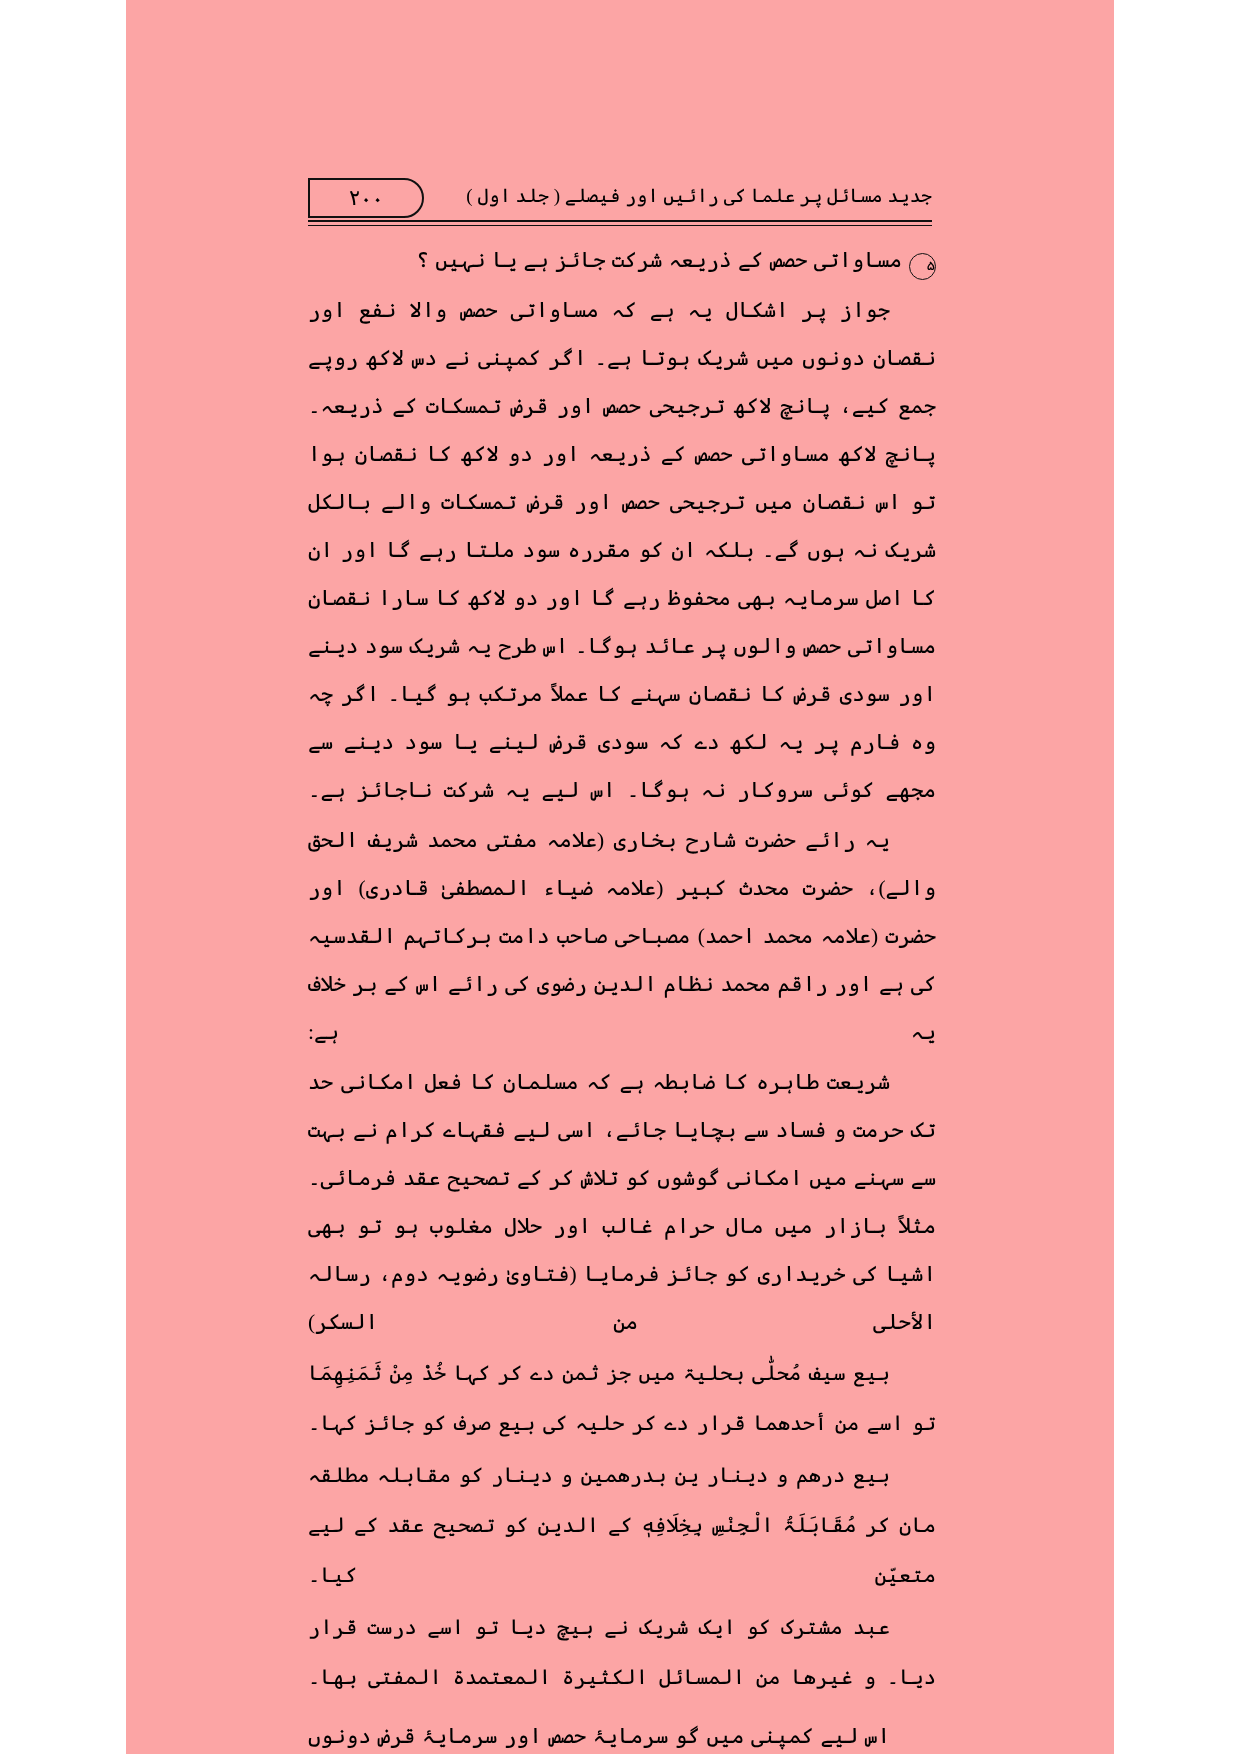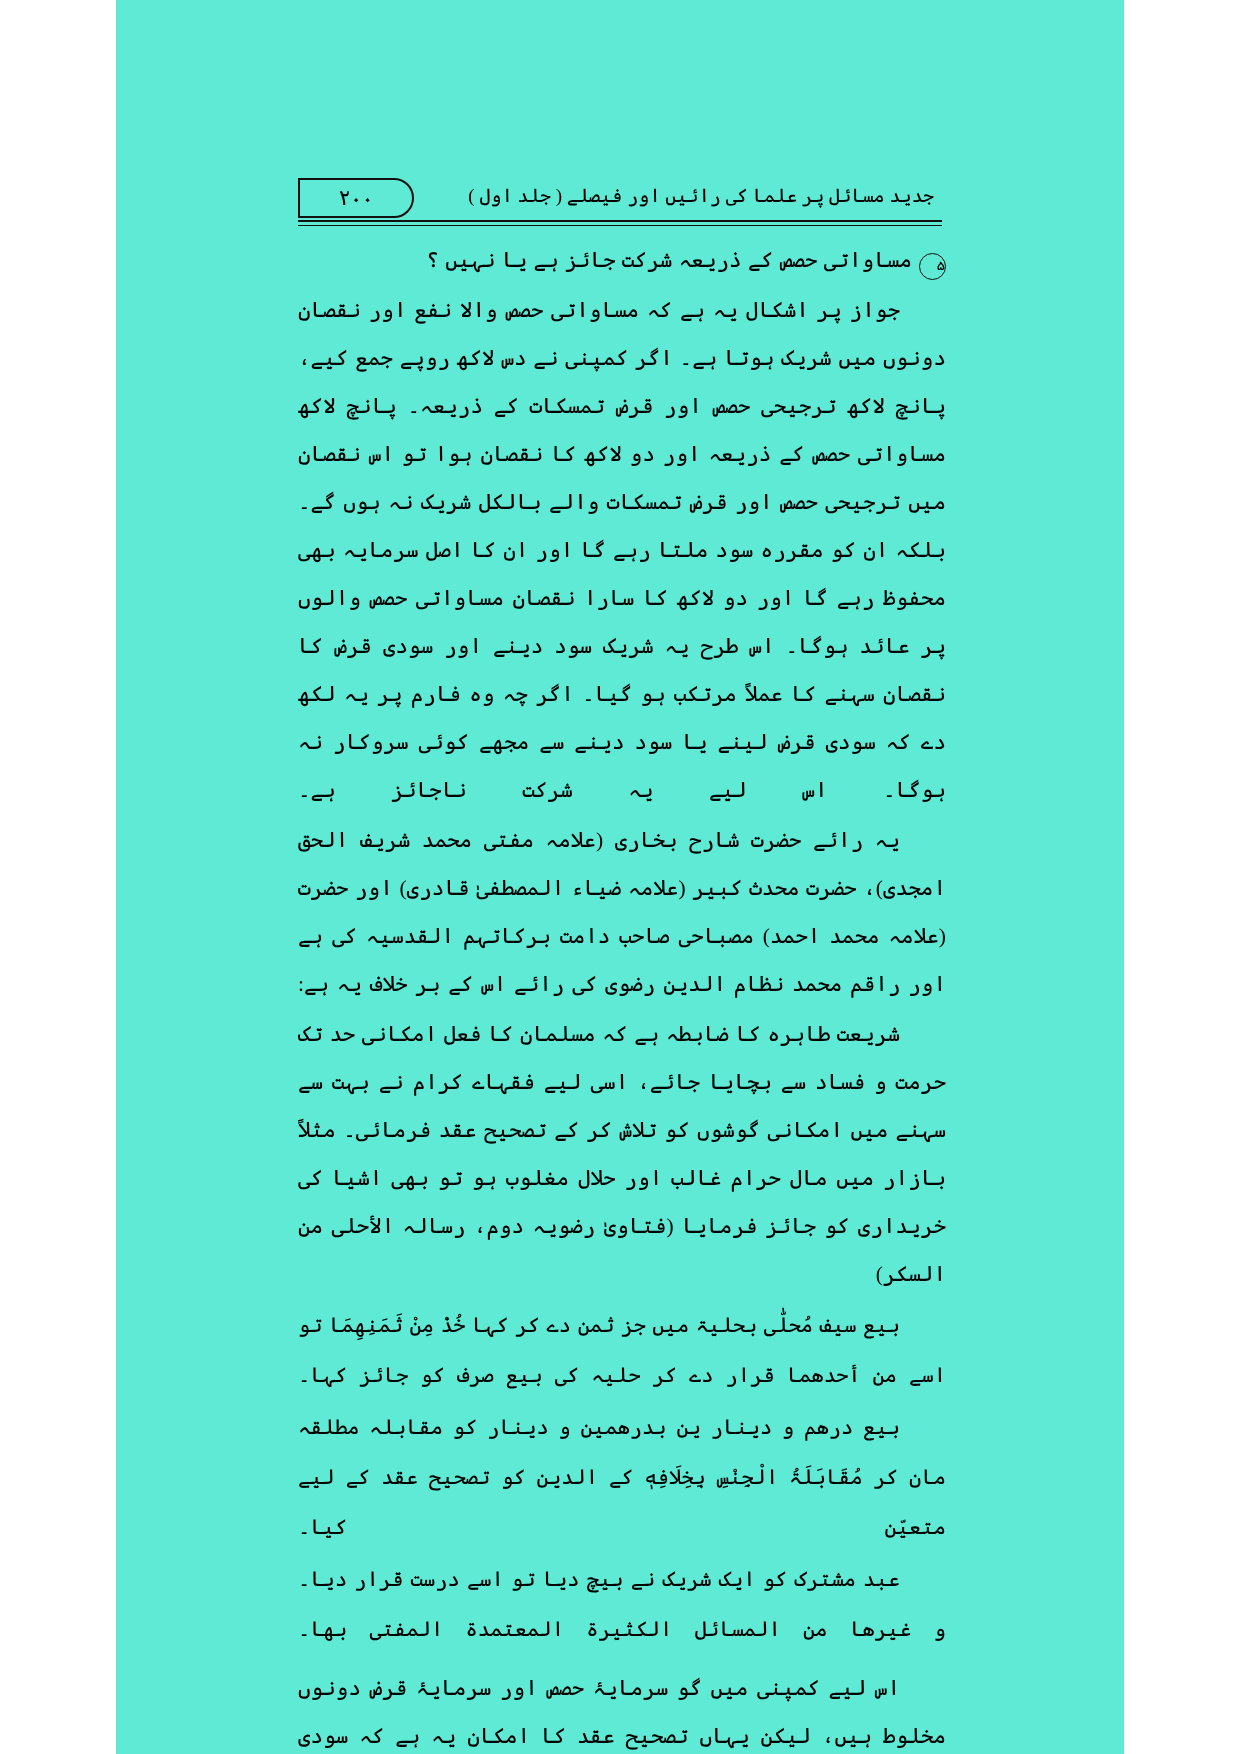--- a/index.html
+++ b/index.html
@@ -5,25 +5,24 @@
   html, body {
     margin: 0;
     padding: 0;
     background: #ffffff;
   }
   .page {
     position: relative;
     width: 988px;
     height: 1754px;
     margin: 0 auto;
-    background: #5eead4;
+    background: #fca5a5;
     font-family: "Liberation Serif", "DejaVu Serif", serif;
     color: #000000;
     overflow: hidden;
-    padding-left: 20px;
   }
 
   
   .header {
     position: absolute;
     top: 178px;
     right: 182px;
     left: 182px;
     height: 42px;
   }
@@ -56,21 +55,21 @@
     justify-content: center;
   }
   .page-number {
     font-size: 20px;
     letter-spacing: 1px;
     direction: rtl;
   }
   .header-title {
     position: absolute;
     top: 6px;
-    right: 8px;
+    right: 0;
     font-size: 19px;
     direction: rtl;
     white-space: nowrap;
     margin-left: 32px;
   }
 
   
   .body {
     position: absolute;
     top: 236px;
@@ -123,21 +122,21 @@
 
   <div class="body">
 
 
     <p class="para q-line" style="text-align-last:right;">
       <span class="q-marker">۵</span><span>مساواتی حصص کے ذریعہ شرکت جائز ہے یا نہیں ؟</span>
     </p>
 
     <p class="para indent">جواز پر اشکال یہ ہے کہ مساواتی حصص والا نفع اور نقصان دونوں میں شریک ہوتا ہے۔ اگر کمپنی نے دس لاکھ روپے جمع کیے، پانچ لاکھ ترجیحی حصص اور قرض تمسکات کے ذریعہ۔ پانچ لاکھ مساواتی حصص کے ذریعہ اور دو لاکھ کا نقصان ہوا تو اس نقصان میں ترجیحی حصص اور قرض تمسکات والے بالکل شریک نہ ہوں گے۔ بلکہ ان کو مقررہ سود ملتا رہے گا اور ان کا اصل سرمایہ بھی محفوظ رہے گا اور دو لاکھ کا سارا نقصان مساواتی حصص والوں پر عائد ہوگا۔ اس طرح یہ شریک سود دینے اور سودی قرض کا نقصان سہنے کا عملاً مرتکب ہو گیا۔ اگر چہ وہ فارم پر یہ لکھ دے کہ سودی قرض لینے یا سود دینے سے مجھے کوئی سروکار نہ ہوگا۔ اس لیے یہ شرکت ناجائز ہے۔</p>
 
-    <p class="para indent">یہ رائے حضرت شارح بخاری (علامہ مفتی محمد شریف الحق امجدی)، حضرت محدث کبیر (علامہ ضیاء المصطفیٰ قادری) اور حضرت (علامہ محمد احمد) مصباحی صاحب دامت برکاتہم القدسیہ کی ہے اور راقم محمد نظام الدین رضوی کی رائے اس کے بر خلاف یہ ہے:</p>
+    <p class="para indent">یہ رائے حضرت شارح بخاری (علامہ مفتی محمد شریف الحق والے)، حضرت محدث کبیر (علامہ ضیاء المصطفیٰ قادری) اور حضرت (علامہ محمد احمد) مصباحی صاحب دامت برکاتہم القدسیہ کی ہے اور راقم محمد نظام الدین رضوی کی رائے اس کے بر خلاف یہ ہے:</p>
 
     <p class="para indent">شریعت طاہرہ کا ضابطہ ہے کہ مسلمان کا فعل امکانی حد تک حرمت و فساد سے بچایا جائے، اسی لیے فقہاے کرام نے بہت سے سہنے میں امکانی گوشوں کو تلاش کر کے تصحیح عقد فرمائی۔ مثلاً بازار میں مال حرام غالب اور حلال مغلوب ہو تو بھی اشیا کی خریداری کو جائز فرمایا (فتاویٰ رضویہ دوم، رسالہ الأحلی من السکر)</p>
 
     <p class="para arabic indent">بیع سیف مُحلّٰی بحلیۃ میں جز ثمن دے کر کہا خُذْ مِنْ ثَمَنِهِمَا تو اسے من أحدهما قرار دے کر حلیہ کی بیع صرف کو جائز کہا۔</p>
 
     <p class="para arabic indent">بیع درهم و دینار ین بدرهمین و دینار کو مقابلہ مطلقہ مان کر مُقَابَلَۃُ الْجِنْسِ بِخِلَافِهٖ کے الدین کو تصحیح عقد کے لیے متعیّن کیا۔</p>
 
     <p class="para arabic indent">عبد مشترک کو ایک شریک نے بیچ دیا تو اسے درست قرار دیا۔ و غیرها من المسائل الكثيرة المعتمدة المفتى بها۔</p>
 
     <div class="gap-s"></div>

